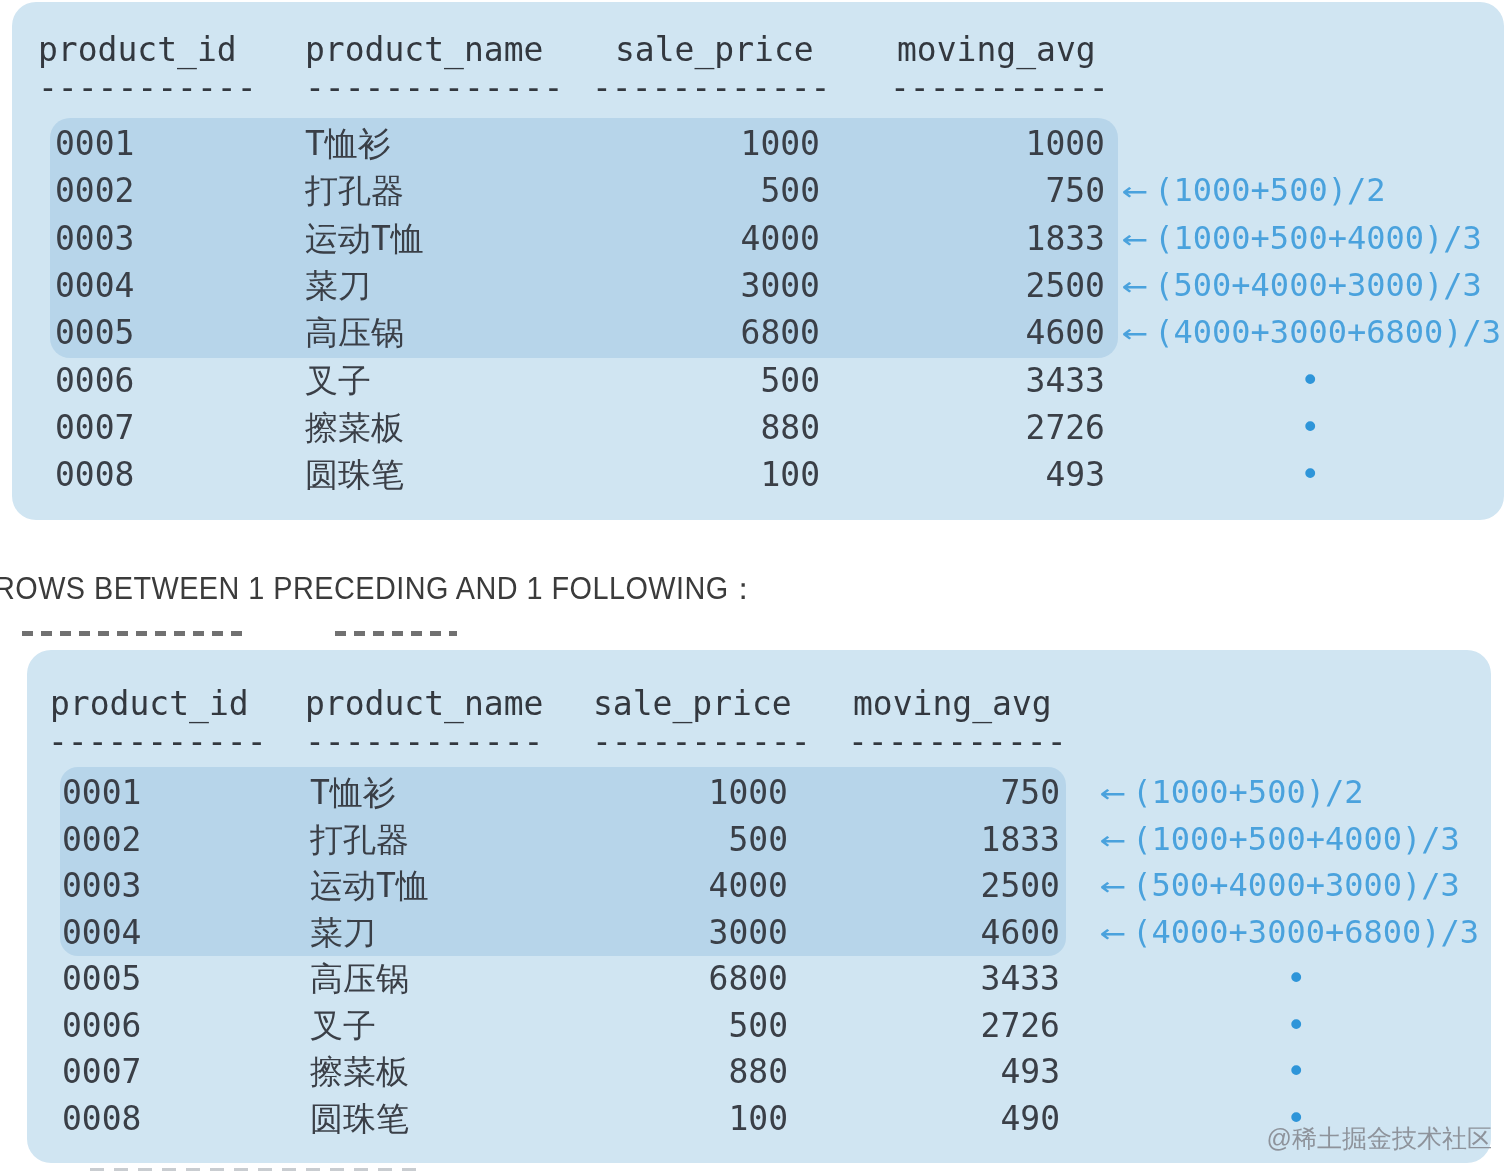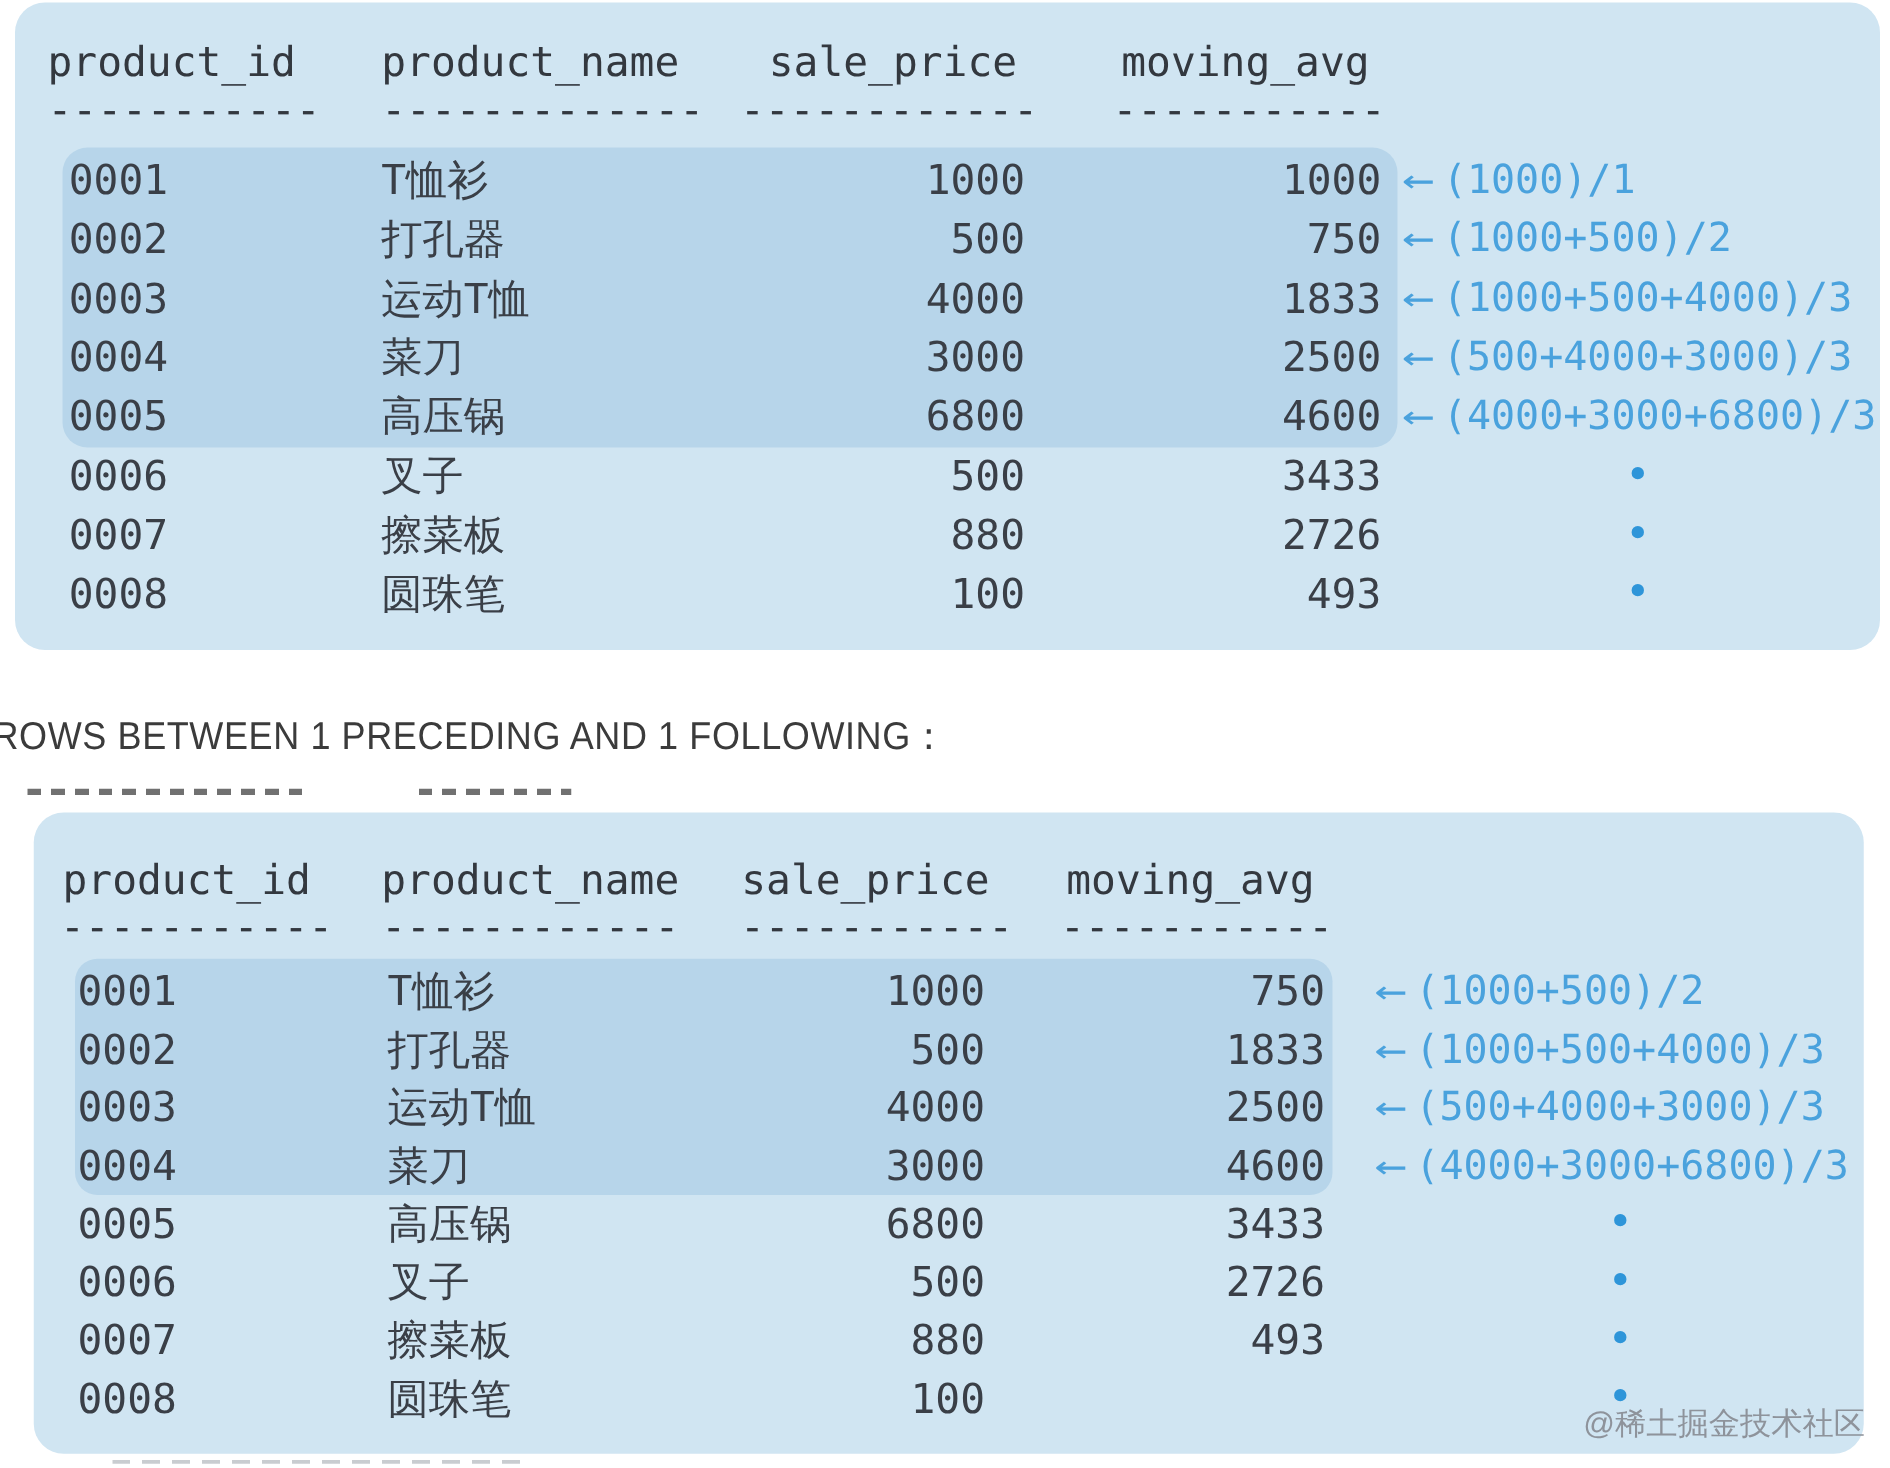--- a/index.html
+++ b/index.html
@@ -82,21 +82,20 @@
     <span class="cell hdr d-name">-------------</span>
     <span class="cell hdr d-price">------------</span>
     <span class="cell hdr d-avg">-----------</span>
   </div>
 
   <div class="row" style="top:118px">
     <span class="cell c-id">0001</span>
     <span class="cell c-name">T恤衫</span>
     <span class="cell c-price">1000</span>
     <span class="cell c-avg">1000</span>
-    <span class="note"><span class="arrow">←</span><span>(1000)/1</span></span>
   </div>
   <div class="row" style="top:165px">
     <span class="cell c-id">0002</span>
     <span class="cell c-name">打孔器</span>
     <span class="cell c-price">500</span>
     <span class="cell c-avg">750</span>
     <span class="note"><span class="arrow">←</span><span>(1000+500)/2</span></span>
   </div>
   <div class="row" style="top:213px">
     <span class="cell c-id">0003</span>
@@ -208,18 +207,19 @@
     <span class="cell c-id">0007</span>
     <span class="cell c-name">擦菜板</span>
     <span class="cell c-price">880</span>
     <span class="cell c-avg">493</span>
     <span class="dot">•</span>
   </div>
   <div class="row" style="top:445px">
     <span class="cell c-id">0008</span>
     <span class="cell c-name">圆珠笔</span>
     <span class="cell c-price">100</span>
+    <span class="cell c-avg">490</span>
     <span class="dot">•</span>
   </div>
 </div>
 
 <div class="watermark">@稀土掘金技术社区</div>
 <div class="artifact artifact-bottom"></div>
 
 </body></html>

